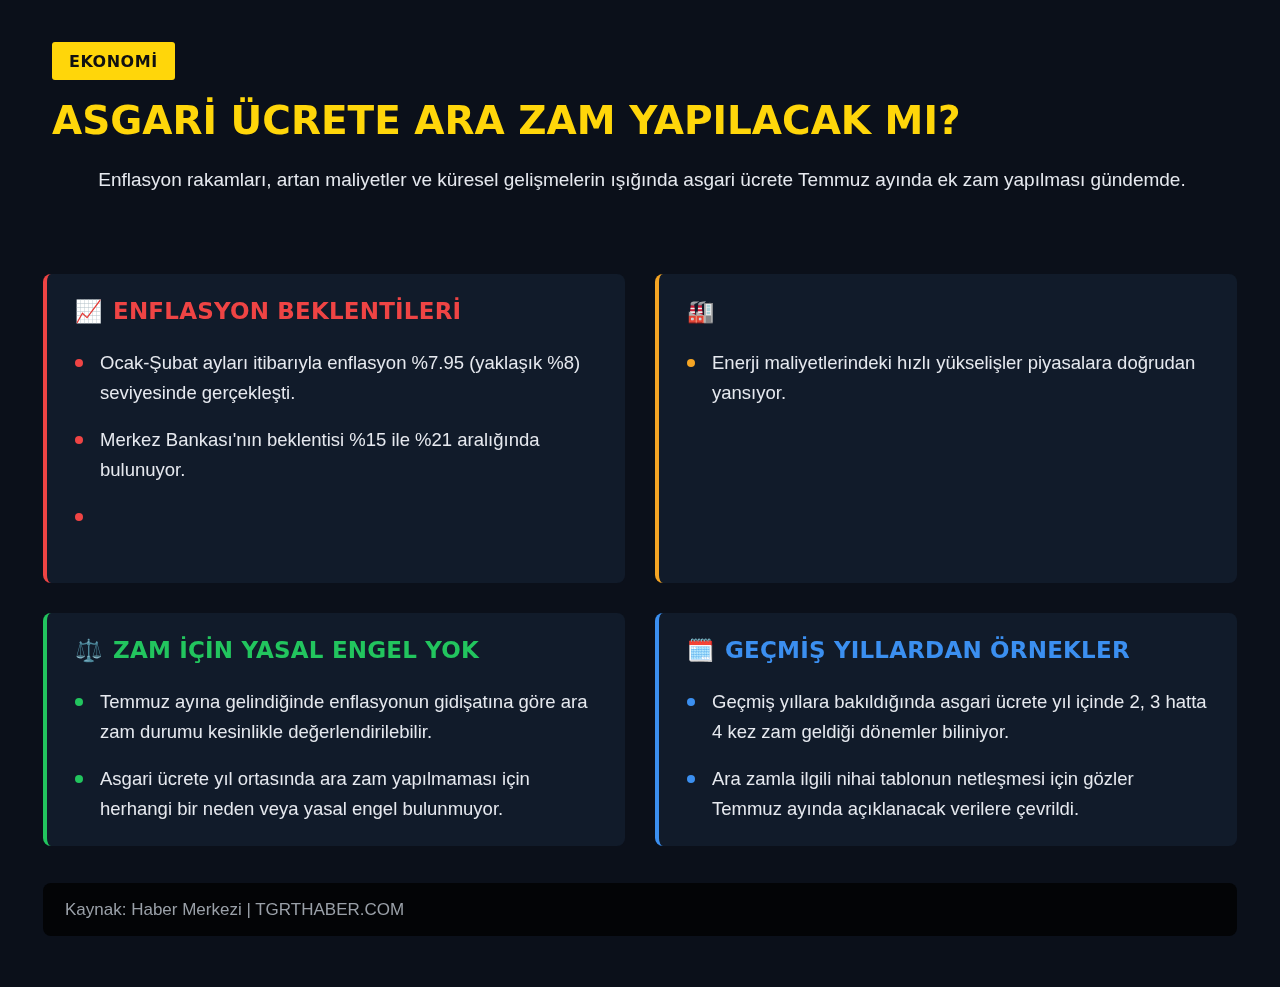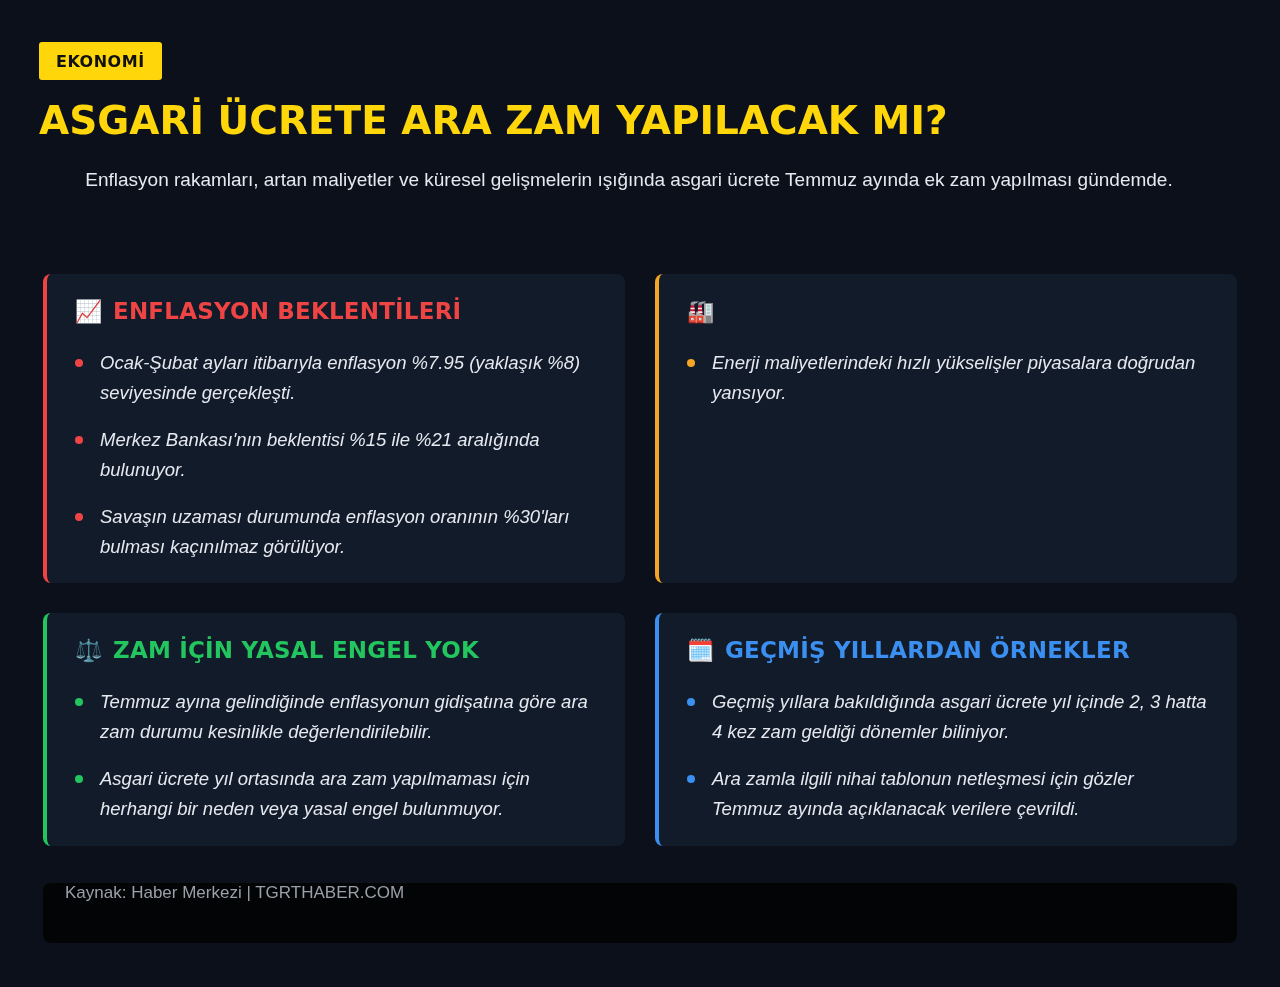--- a/index.html
+++ b/index.html
@@ -2,21 +2,21 @@
 <html><head>
 <meta charset="utf-8">
 <style>
   html, body { margin: 0; padding: 0; }
   body {
     width: 1280px; height: 987px; overflow: hidden;
     background: #0b101a;
     font-family: "DejaVu Sans", "Liberation Sans", sans-serif;
     color: #e6e9ef;
   }
-  .page { position: relative; padding: 42px 43px 0 39px; }
+  .page { position: relative; padding: 42px 43px 0 28px; margin-left: 24px; }
   .category {
     display: inline-block; background: #ffd60a; color: #111;
     font-weight: 700; font-size: 16px; letter-spacing: 0.5px;
     padding: 10px 17px 9px 17px; border-radius: 3px;
   }
   .title {
     margin: 20px 0 0 0; color: #ffd60a; font-weight: 700;
     font-size: 39px; letter-spacing: 0px; line-height: 1.1;
   }
   .subtitle {
@@ -31,32 +31,32 @@
     background: #111b2a; border-radius: 8px; border-left: 4px solid;
     padding: 22px 30px 20px 28px; box-sizing: border-box;
   }
   .card.c1 { height: 309px; }
   .card.c2 { height: 309px; }
   .card.c3 { height: 233px; }
   .card.c4 { height: 233px; }
   .card-head { display: flex; align-items: center; gap: 10px; height: 30px; }
   .card-icon { font-size: 22px; width: 28px; text-align: center; }
   .card-title { font-weight: 700; font-size: 23px; letter-spacing: 0.2px; }
-  ul.points { list-style: none; margin: 22px 0 0 0; padding: 0; font-style: italic; }
+  ul.points { list-style: none; margin: 22px 0 0 0; padding: 0; }
   ul.points li {
     position: relative; padding-left: 25px; margin-bottom: 17px;
     font-family: "Liberation Sans", sans-serif; font-size: 18.5px; line-height: 30px; color: #e6e9ef;
   }
   .dot {
     position: absolute; left: 0; top: 11px; width: 8px; height: 8px; border-radius: 50%;
   }
   .footer {
-    position: absolute; left: 43px; top: 883px; width: 1194px; height: 60px;
+    position: absolute; left: 43px; top: 883px; width: 1194px; height: 53px;
     background: #030406; border-radius: 8px; box-sizing: border-box;
-    padding: 0 22px; display: flex; align-items: flex-start;
+    padding: 0 22px; display: flex; align-items: center;
     font-family: "Liberation Sans", sans-serif; font-size: 17px; color: #9aa0a8;
   }
 </style>
 </head>
 <body>
 
 <div class="page">
   <div class="category">EKONOMİ</div>
   <h1 class="title">ASGARİ ÜCRETE ARA ZAM YAPILACAK MI?</h1>
   <p class="subtitle">Enflasyon rakamları, artan maliyetler ve küresel gelişmelerin ışığında asgari ücrete Temmuz ayında ek zam yapılması gündemde.</p>
@@ -64,21 +64,21 @@
 
 <div class="grid">
   <div class="card c1" style="border-left-color: rgb(239, 68, 68);">
     <div class="card-head">
       <span class="card-icon">📈</span>
       <span class="card-title" style="color: rgb(239, 68, 68);">ENFLASYON BEKLENTİLERİ</span>
     </div>
     <ul class="points">
       <li><span class="dot" style="background: rgb(239, 68, 68);"></span><span>Ocak-Şubat ayları itibarıyla enflasyon %7.95 (yaklaşık %8) seviyesinde gerçekleşti.</span></li>
       <li><span class="dot" style="background: rgb(239, 68, 68);"></span><span>Merkez Bankası'nın beklentisi %15 ile %21 aralığında bulunuyor.</span></li>
-      <li><span class="dot" style="background: rgb(239, 68, 68);"></span><span>Savaşın uzaması durumunda enflasyon oranının %30'ları bulması kaçınılmaz görülüyor.</span></li>
+      <li><span class="dot" style="background: rgb(239, 68, 68);"></span></li>
     </ul>
   </div>
 
   <div class="card c2" style="border-left-color: rgb(245, 165, 36);">
     <div class="card-head">
       <span class="card-icon">🏭</span>
     </div>
     <ul class="points">
       <li><span class="dot" style="background: rgb(245, 165, 36);"></span><span>Enerji maliyetlerindeki hızlı yükselişler piyasalara doğrudan yansıyor.</span></li>
     </ul>

